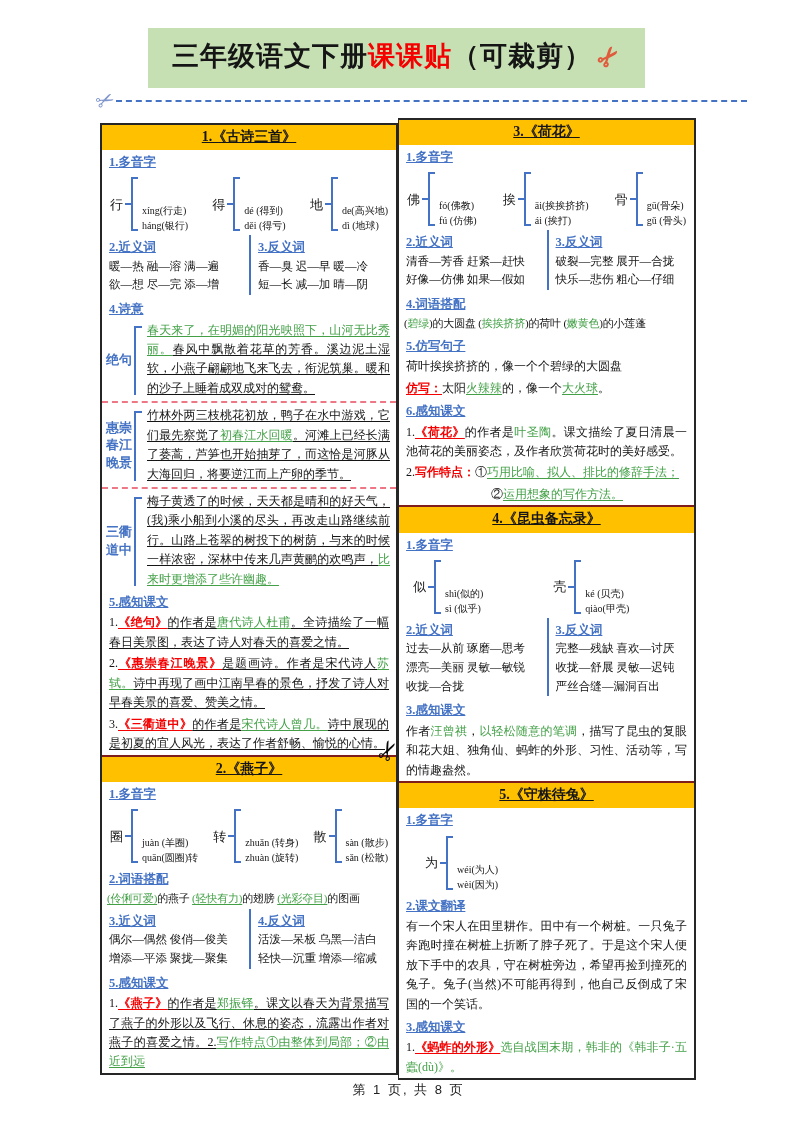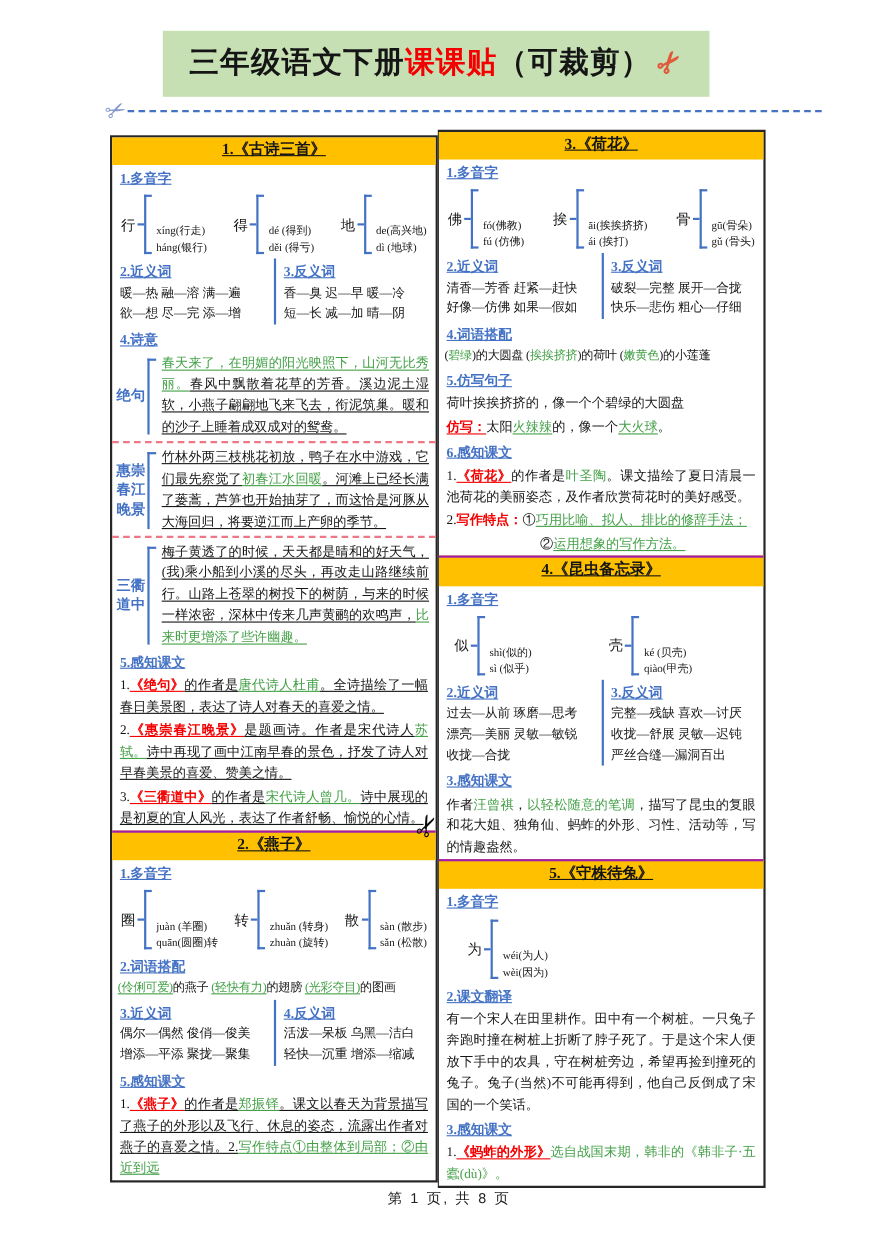--- a/index.html
+++ b/index.html
@@ -12,21 +12,21 @@
   
   .cut-line{display:flex;align-items:center;margin:2px 46px 6px 96px;height:22px;}
   .cut-scissors{color:#8096CC;font-size:22px;transform:rotate(-25deg);margin-right:2px;}
   .cut-dash{flex:1;border-top:2px dashed #4472C4;}
   
   .cols{display:flex;align-items:center;margin-left:100px;width:597px;min-height:958px;}
   .col{width:298px;box-sizing:border-box;border:2px solid #262626;display:flex;flex-direction:column;}
   .col.right{border-left:1px solid #262626;}
   .sec-h{background:#FFC000;text-align:center;font-weight:bold;font-size:14px;padding:2px 0 3px;line-height:1.45;}
   .sec-h .ul{text-decoration:underline;}
-  .sec-h.mid{border-top:2px solid #a21caf;}
+  .sec-h.mid{border-top:2px solid #7f1d1d;}
   .sec-wrap{position:relative;}
   .black-scissors{position:absolute;right:-4px;top:-17px;font-size:26px;color:#0a0a0a;
                   transform:rotate(-65deg);z-index:3;line-height:1;}
   .sub{color:#4472C4;font-weight:bold;text-decoration:underline;padding:2px 7px 0;font-size:12.5px;}
   .para{padding:1px 7px;text-align:justify;}
   .tight{white-space:nowrap;font-size:11px;letter-spacing:-0.2px;padding:1px 5px;}
   .indent2{padding-left:92px;}
   
   .pinrow{display:flex;padding:3px 8px 2px;}
   .pinrow.spread{justify-content:space-between;}

